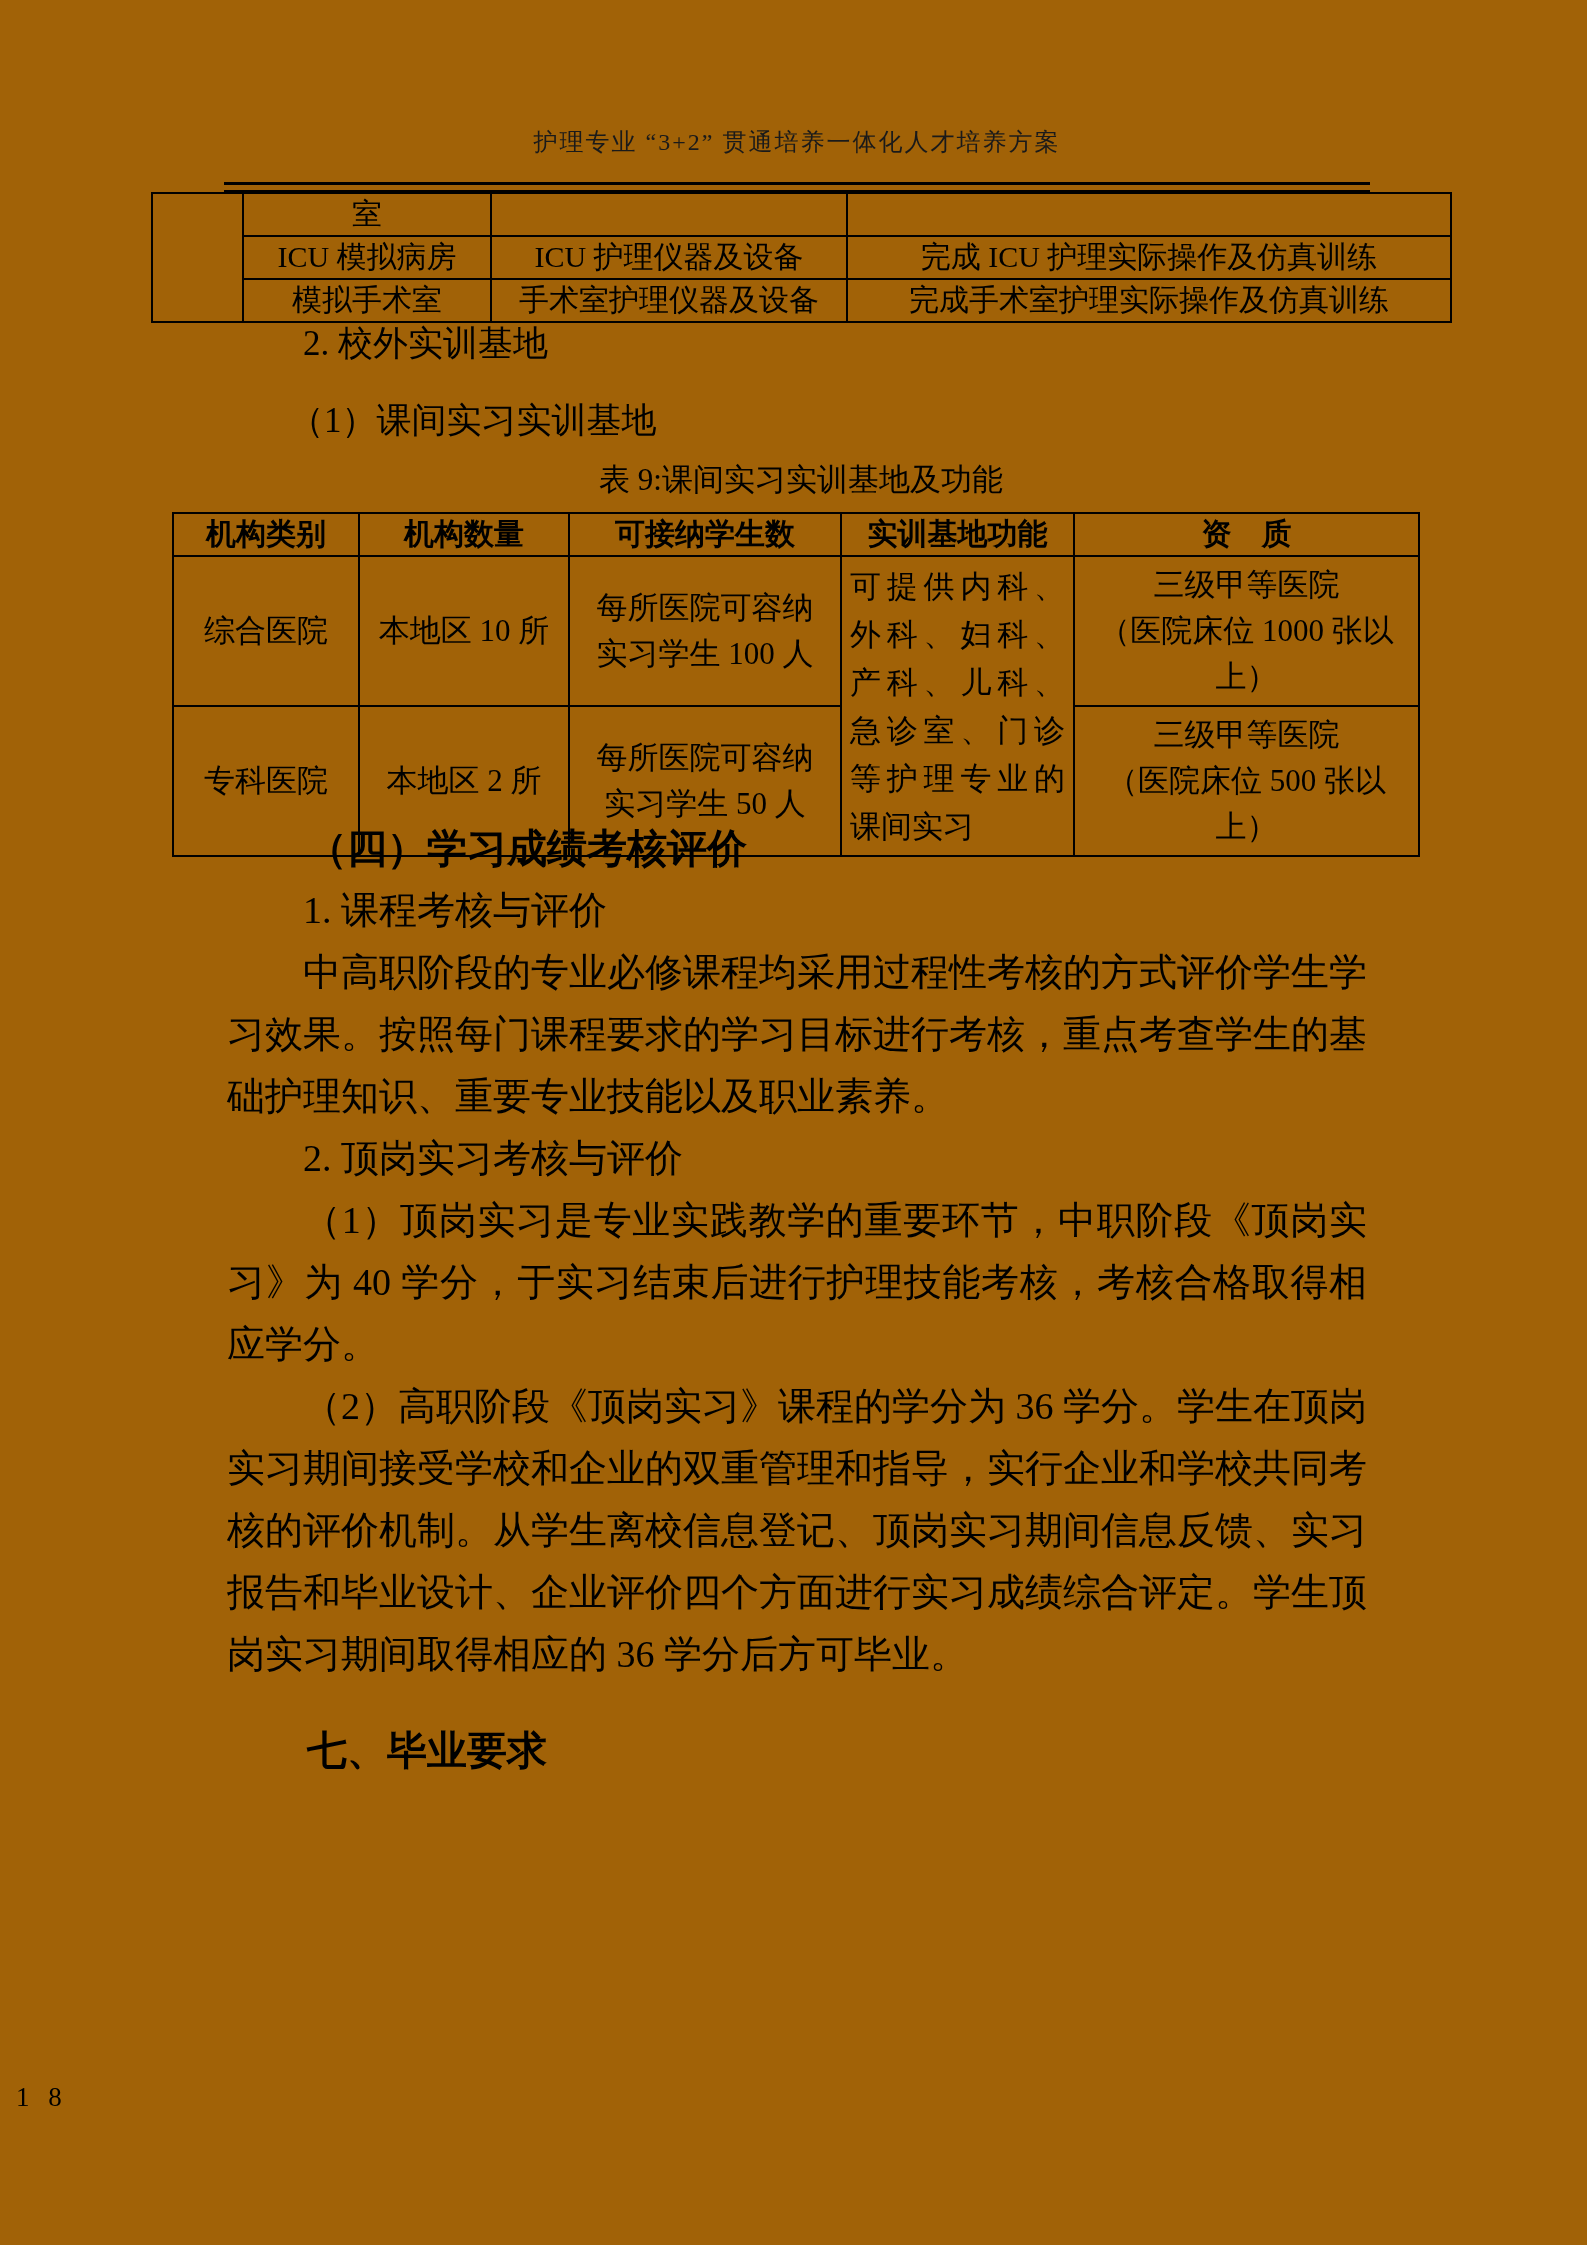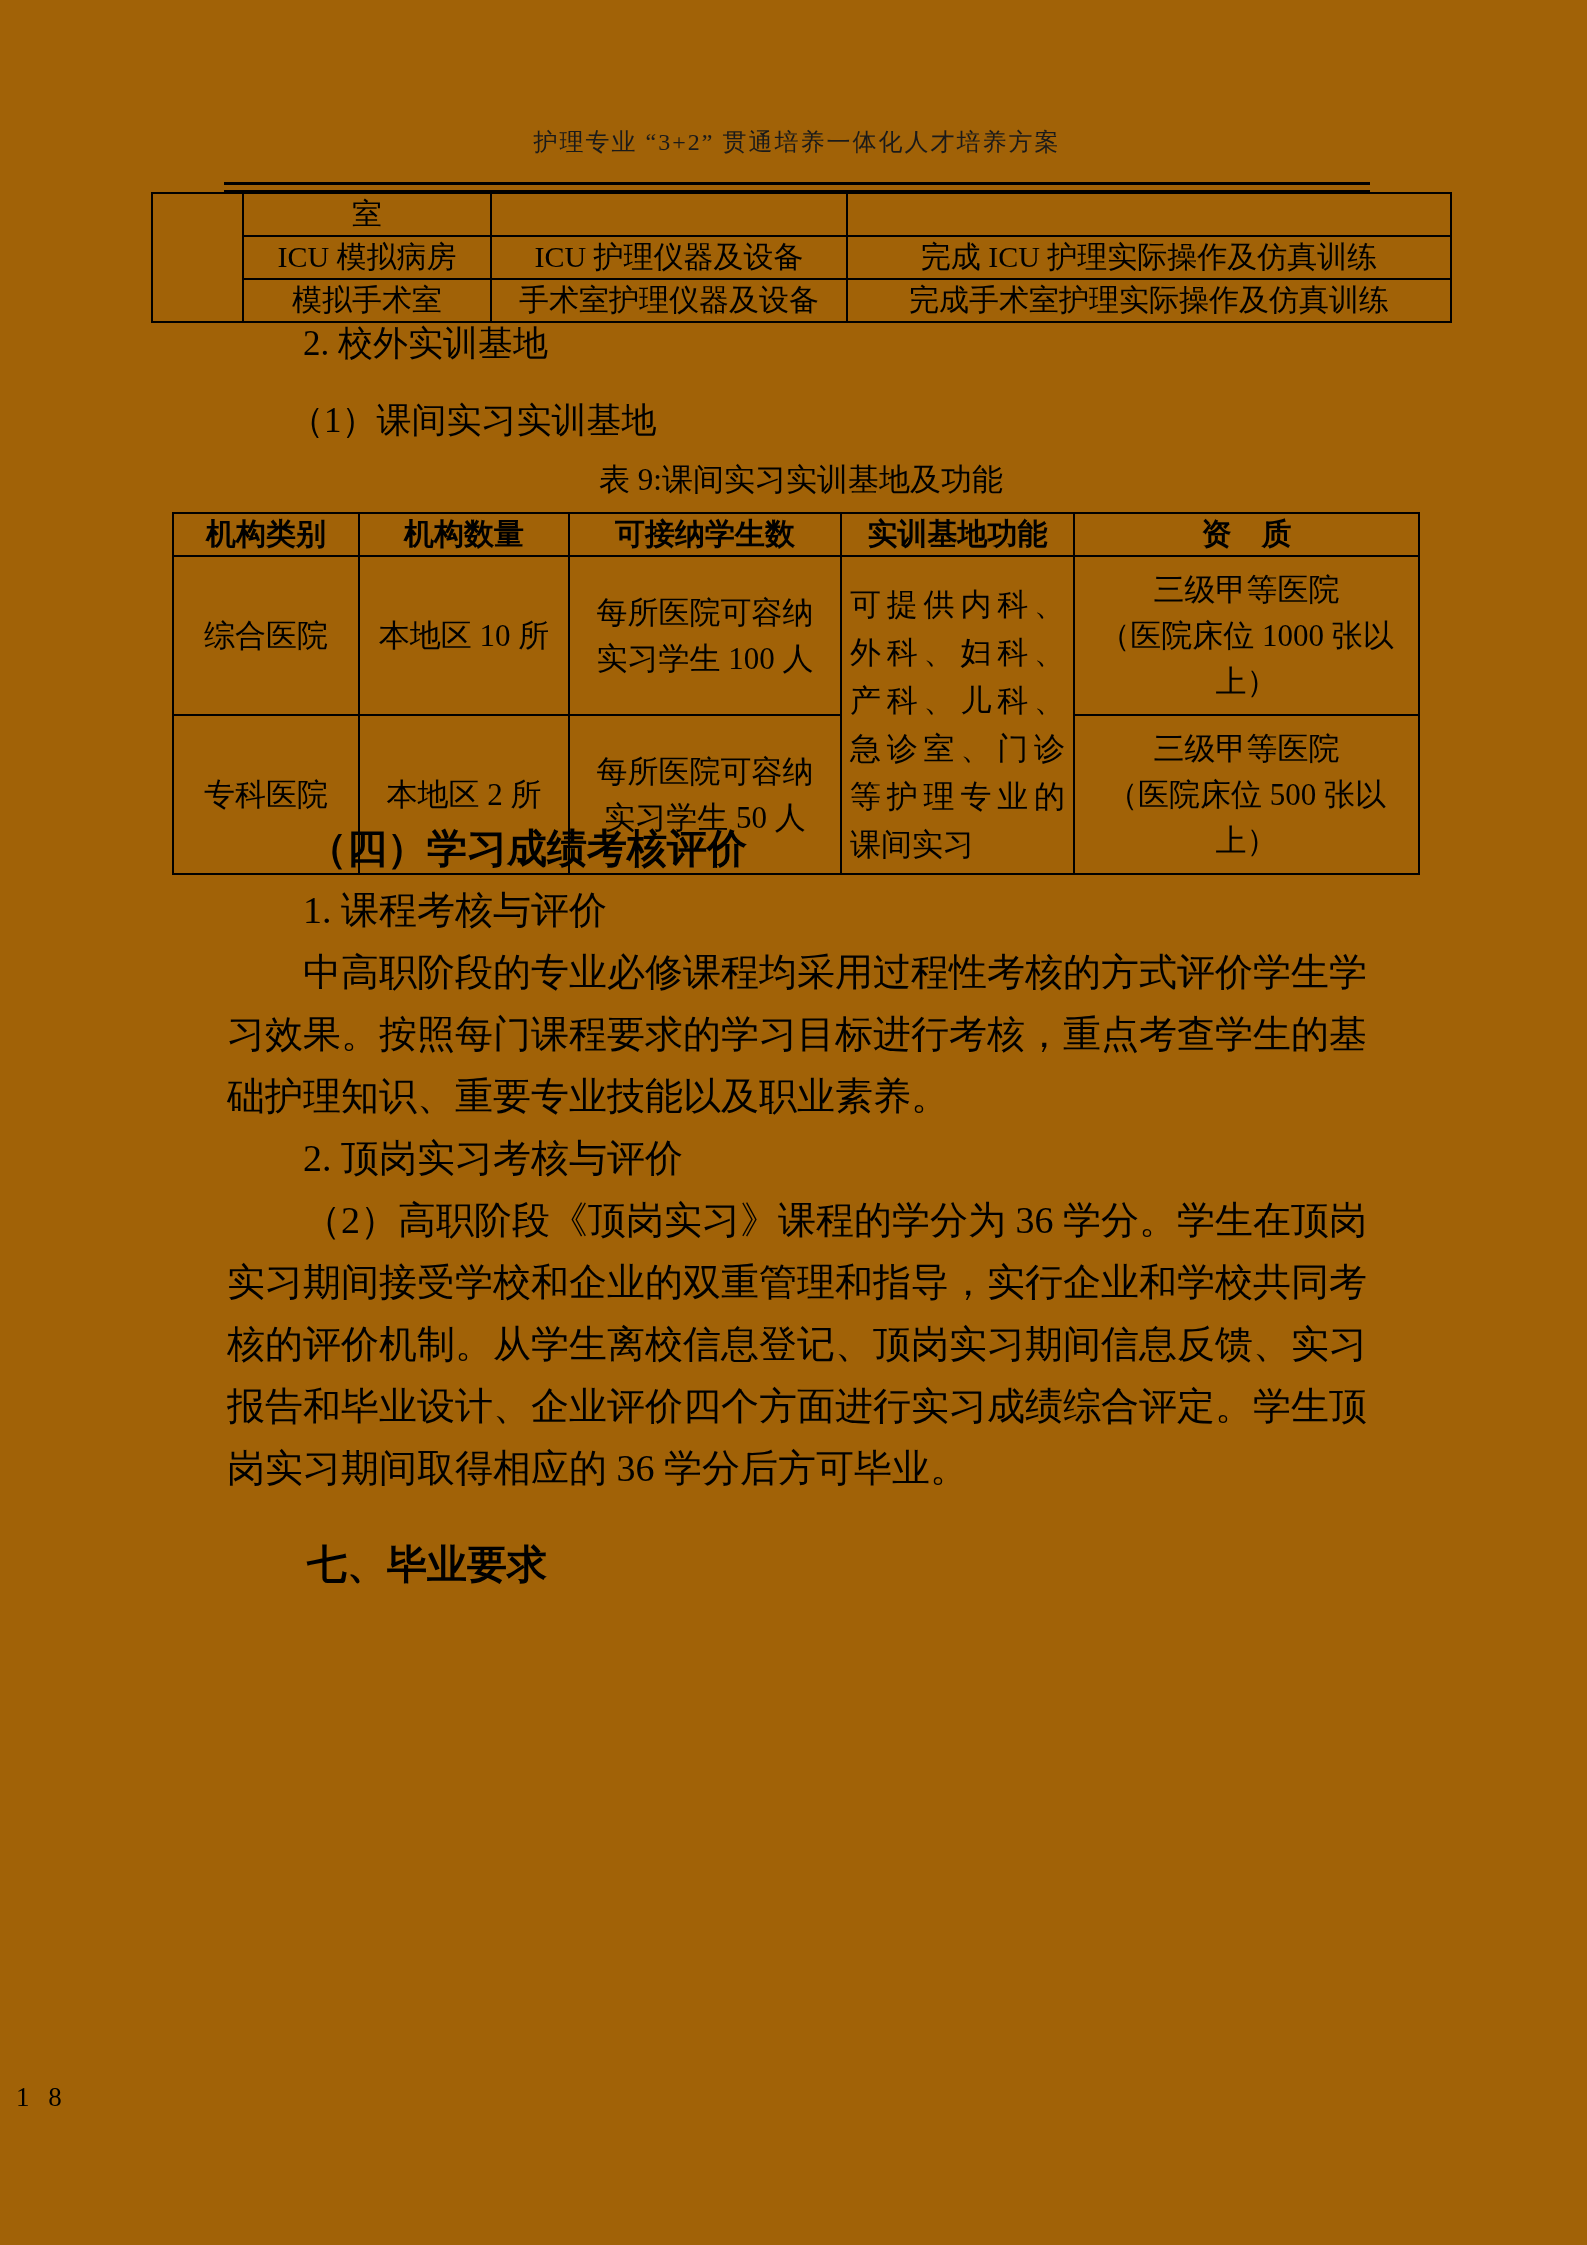--- a/index.html
+++ b/index.html
@@ -42,21 +42,21 @@
     font-size:31px;
   }
   .tableB th {
     height:38px; text-align:center; vertical-align:middle;
     font-family:"Liberation Sans","DejaVu Sans",sans-serif;
     font-weight:bold; font-size:30px; padding:0 8px;
   }
   .tableB td { text-align:center; vertical-align:middle; padding:4px 8px; line-height:46px; }
   .tableB tr.datarow { height:128px; }
   .tableB td.func {
-    text-align:justify; vertical-align:top; line-height:48px; padding-top:24px;
+    text-align:justify; vertical-align:top; line-height:48px; padding-top:6px;
   }
   .tableB td.qual div { line-height:46px; }
   
   .body-block {
     position:absolute; top:817px; left:227px; width:1140px;
     font-size:38px; line-height:62px; text-align:justify;
   }
   .body-block p { margin:0; text-indent:2em; }
   .hei {
     font-family:"Liberation Sans","DejaVu Sans",sans-serif;
@@ -153,19 +153,20 @@
         </td>
       </tr>
     </tbody>
   </table>
 
   <div class="body-block">
     <p class="hei h-assess">（四）学习成绩考核评价</p>
     <p>1. 课程考核与评价</p>
     <p>中高职阶段的专业必修课程均采用过程性考核的方式评价学生学习效果。按照每门课程要求的学习目标进行考核，重点考查学生的基础护理知识、重要专业技能以及职业素养。</p>
     <p>2. 顶岗实习考核与评价</p>
+    <p>（1）顶岗实习是专业实践教学的重要环节，中职阶段《顶岗实习》为 40 学分，于实习结束后进行护理技能考核，考核合格取得相应学分。</p>
     <p>（2）高职阶段《顶岗实习》课程的学分为 36 学分。学生在顶岗实习期间接受学校和企业的双重管理和指导，实行企业和学校共同考核的评价机制。从学生离校信息登记、顶岗实习期间信息反馈、实习报告和毕业设计、企业评价四个方面进行实习成绩综合评定。学生顶岗实习期间取得相应的 36 学分后方可毕业。</p>
     <p class="hei h-grad">七、毕业要求</p>
   </div>
 
   <div class="page-number">1 8</div>
 
 </div>
 
 </body></html>

